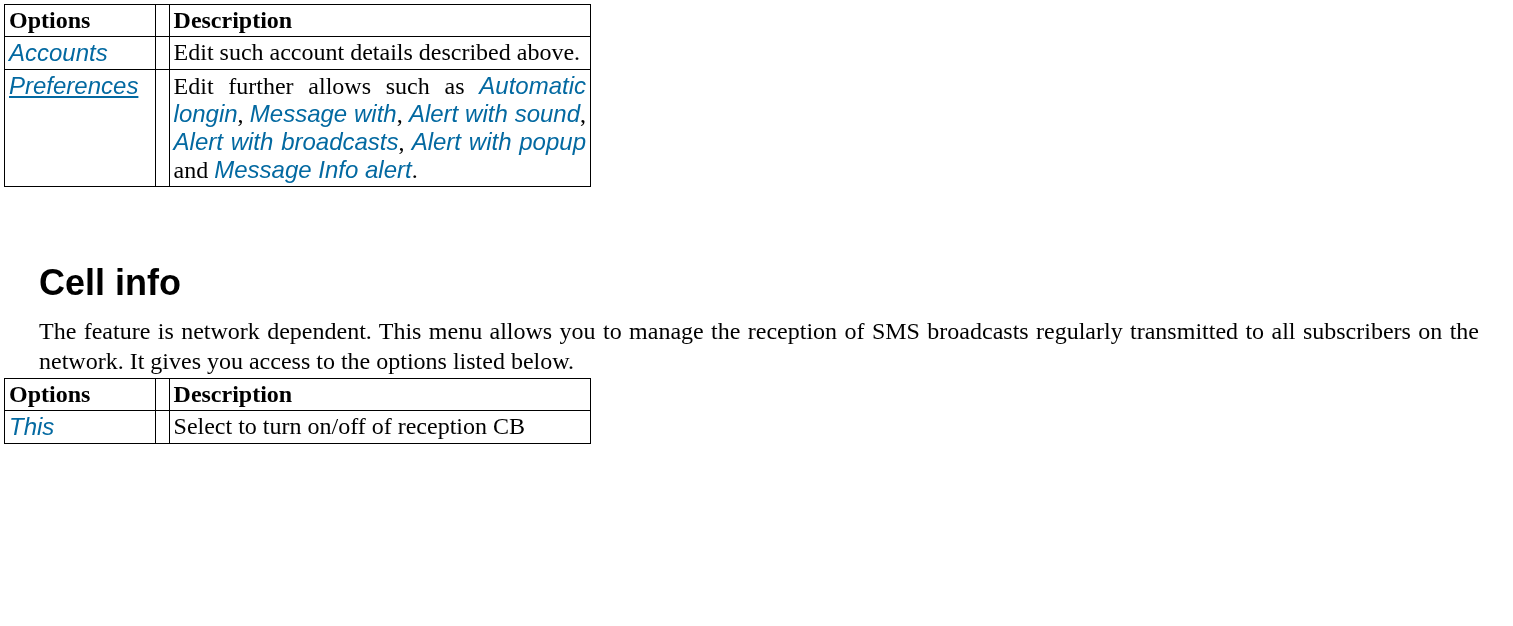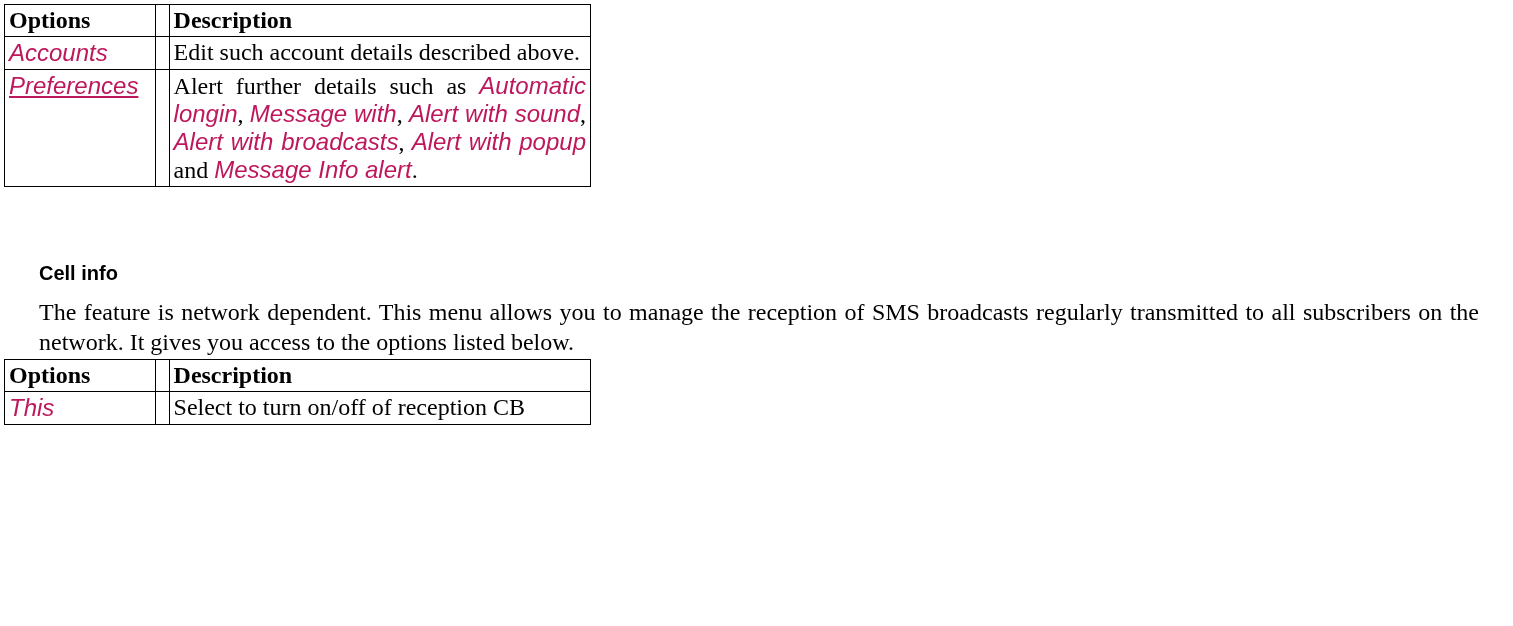--- a/index.html
+++ b/index.html
@@ -28,40 +28,40 @@
     vertical-align: top;
   }
   table.opts th {
     font-weight: bold;
     text-align: left;
   }
   .col-opt   { width: 150px; }
   .col-gap   { width: 14px;  }
   .col-desc  { width: 420px; }
   .term {
-    color: #be185d;
+    color: #0369a1;
     font-style: italic;
     font-family: Arial, Helvetica, sans-serif;
   }
   .term-wrap {
     overflow-wrap: break-word;
     word-break: break-all;
     text-decoration: underline;
   }
   .justify {
     text-align: justify;
   }
   .section {
     margin-top: 75px;
     margin-left: 35px;
   }
   h2.section-title {
     font-family: Arial, Helvetica, sans-serif;
     font-weight: bold;
-    font-size: 20px;
+    font-size: 36px;
     margin: 0 17px 2px 0;
   }
   p.section-intro {
     margin: 12px 0 2px 0;
     text-align: justify;
     width: 1440px;
     line-height: 1.25;
   }
 </style>
 </head>
@@ -87,21 +87,21 @@
       </td>
       <td></td>
       <td class="justify">Edit such account details described above.</td>
     </tr>
     <tr>
       <td>
         <span class="term term-wrap">Preferences</span>
       </td>
       <td></td>
       <td class="justify">
-        <span>Alert further details such as </span><span class="term">Automatic longin</span><span>, </span><span class="term">Message with</span><span>, </span><span class="term">Alert with sound</span><span>, </span><span class="term">Alert with broadcasts</span><span>, </span><span class="term">Alert with popup</span><span> and </span><span class="term">Message Info alert</span><span>.</span>
+        <span>Edit further allows such as </span><span class="term">Automatic longin</span><span>, </span><span class="term">Message with</span><span>, </span><span class="term">Alert with sound</span><span>, </span><span class="term">Alert with broadcasts</span><span>, </span><span class="term">Alert with popup</span><span> and </span><span class="term">Message Info alert</span><span>.</span>
       </td>
     </tr>
   </tbody>
     </table>
 
   <div class="section">
     <h2 class="section-title">Cell info</h2>
     <p class="section-intro">The feature is network dependent. This menu allows you to manage the reception of SMS broadcasts regularly transmitted to all subscribers on the network. It gives you access to the options listed below.</p>
 
     <table class="opts" style="margin-left:-35px;">

